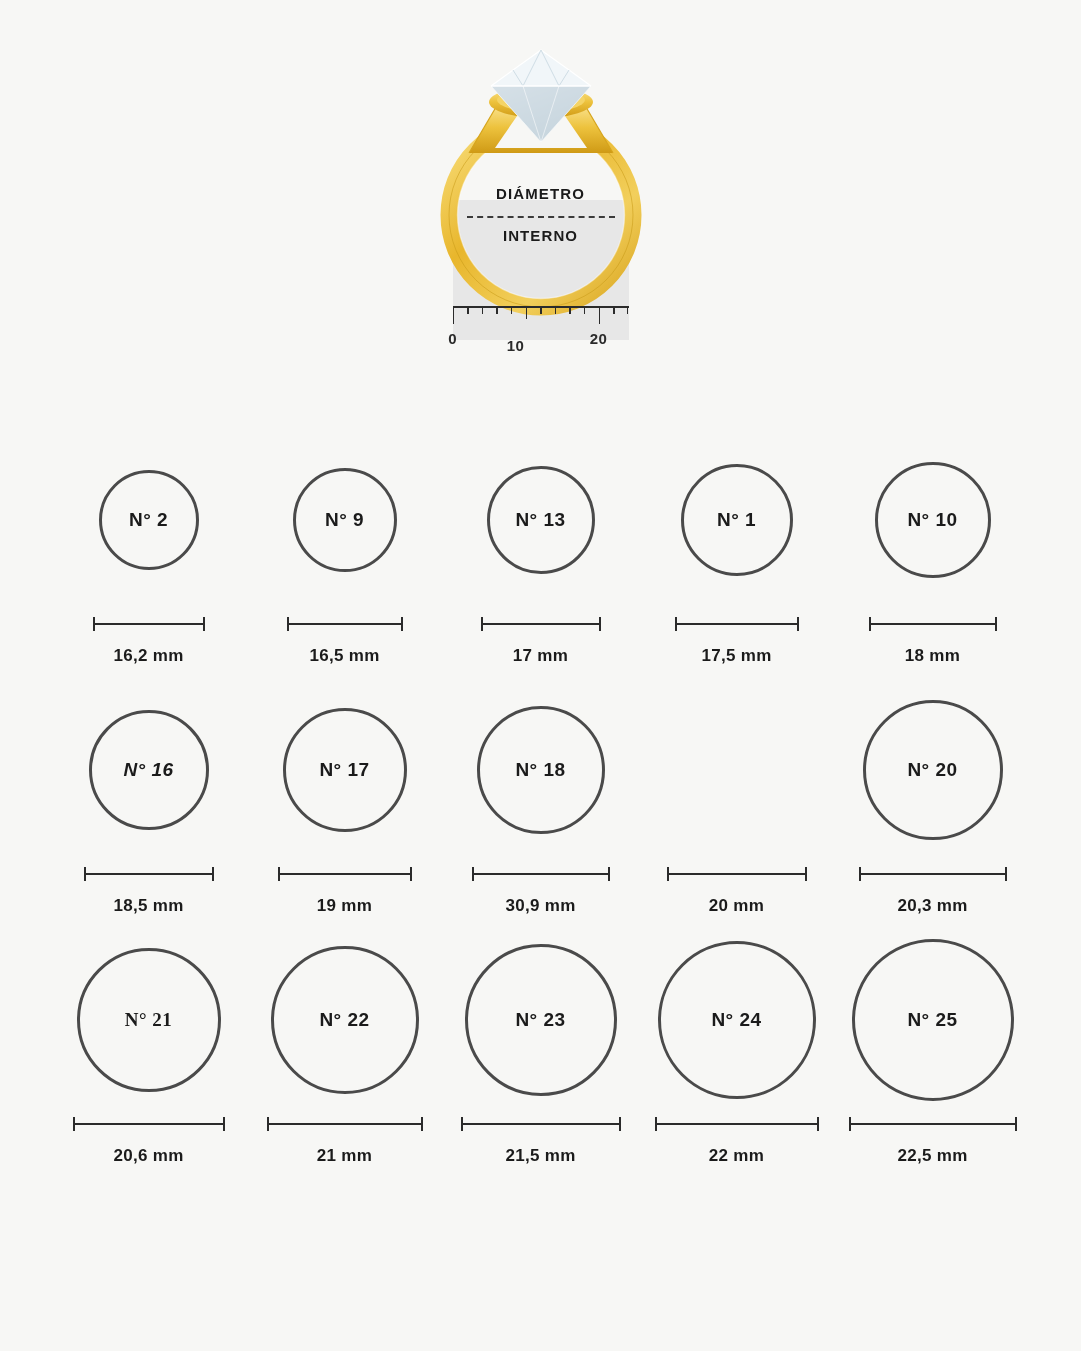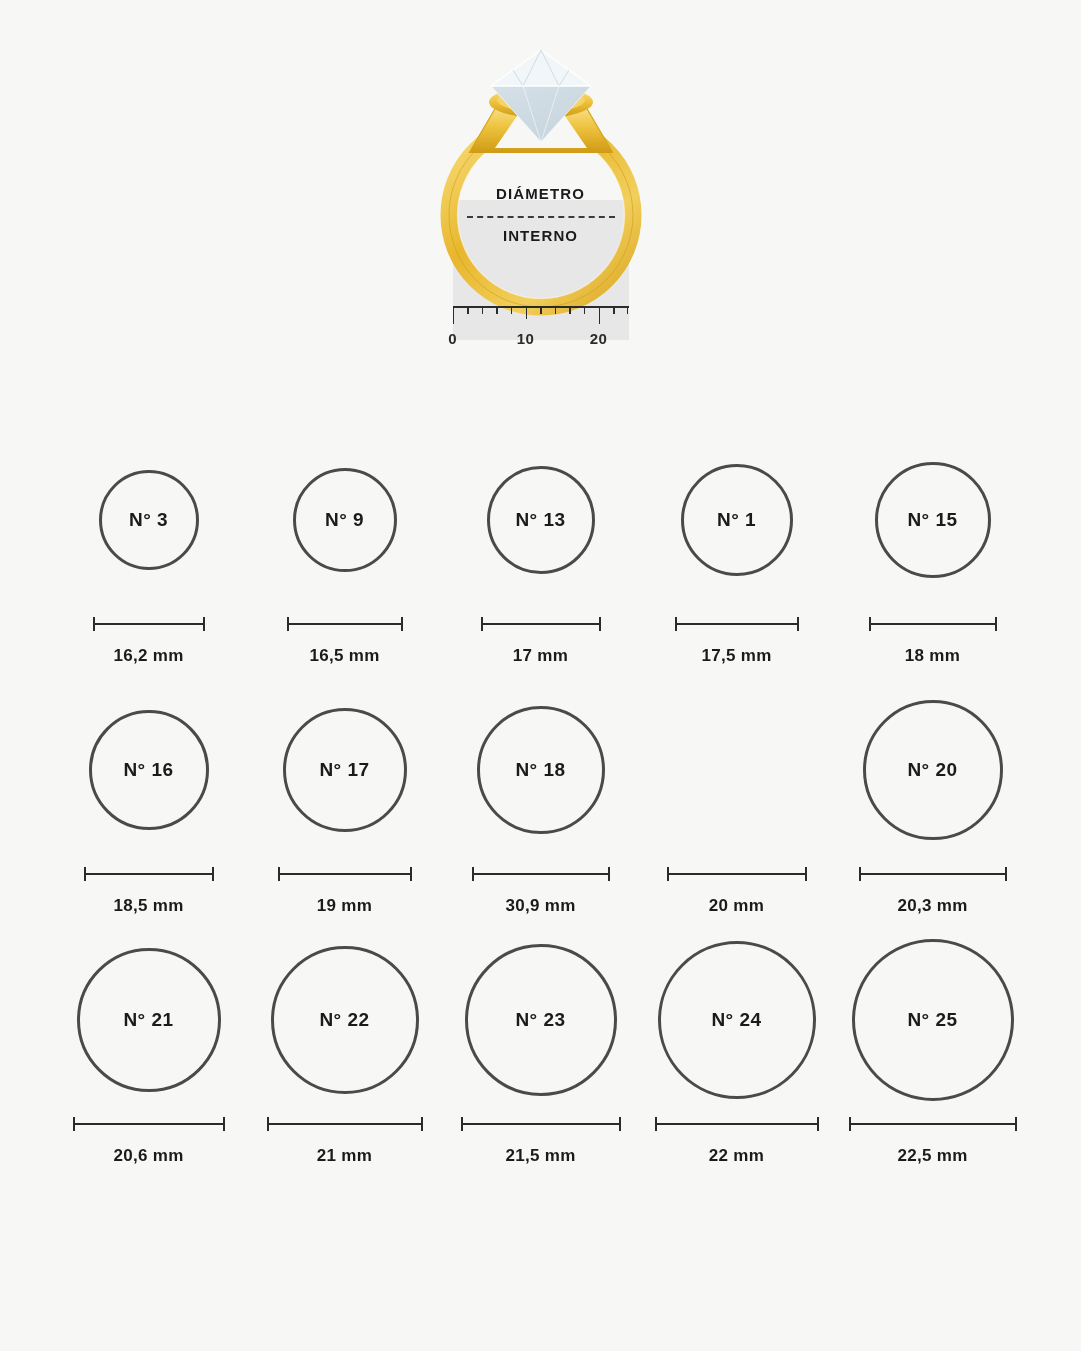--- a/index.html
+++ b/index.html
@@ -246,33 +246,33 @@
       <div class="tick small" style="left:102.2px;"></div>
       <div class="tick small" style="left:116.8px;"></div>
       <div class="tick small" style="left:131.4px;"></div>
       <div class="tick big" style="left:146px;"></div>
       <div class="tick small" style="left:160.6px;"></div>
       <div class="tick small" style="left:174px;"></div>
     </div>
 
     <div class="ruler-nums">
       <span style="left:0px;">0</span>
-      <span style="left:73px;">10</span>
+      <span style="left:63px;margin-top:7px;">10</span>
       <span style="left:146px;">20</span>
     </div>
 
   </div>
 </div>
 
 <div class="grid">
   <div class="row">
     <div class="cell">
       <div class="circle-wrap">
         <div class="circle" style="width:100px;height:100px;">
-          <span class="circle-label">N° 3</span>
+          <span class="circle-label">N° 2</span>
         </div>
       </div>
       <div class="measure" style="width:112px;">
         <div class="bar"></div>
         <div class="cap left"></div>
         <div class="cap right"></div>
       </div>
       <div class="mm">16,2 mm</div>
     </div>
     <div class="cell">
@@ -310,36 +310,36 @@
       <div class="measure" style="width:124px;">
         <div class="bar"></div>
         <div class="cap left"></div>
         <div class="cap right"></div>
       </div>
       <div class="mm">17,5 mm</div>
     </div>
     <div class="cell">
       <div class="circle-wrap">
         <div class="circle" style="width:116px;height:116px;">
-          <span class="circle-label">N° 15</span>
+          <span class="circle-label">N° 10</span>
         </div>
       </div>
       <div class="measure" style="width:128px;">
         <div class="bar"></div>
         <div class="cap left"></div>
         <div class="cap right"></div>
       </div>
       <div class="mm">18 mm</div>
     </div>
   </div>
 
   <div class="row">
     <div class="cell">
       <div class="circle-wrap">
-        <div class="circle" style="width:120px;height:120px;">
+        <div class="circle" style="width:120px;height:120px;font-style:italic;">
           <span class="circle-label">N° 16</span>
         </div>
       </div>
       <div class="measure" style="width:130px;">
         <div class="bar"></div>
         <div class="cap left"></div>
         <div class="cap right"></div>
       </div>
       <div class="mm">18,5 mm</div>
     </div>
@@ -388,21 +388,21 @@
         <div class="cap left"></div>
         <div class="cap right"></div>
       </div>
       <div class="mm">20,3 mm</div>
     </div>
   </div>
 
   <div class="row">
     <div class="cell">
       <div class="circle-wrap">
-        <div class="circle" style="width:144px;height:144px;">
+        <div class="circle" style="width:144px;height:144px;font-family:Liberation Serif, serif;">
           <span class="circle-label">N° 21</span>
         </div>
       </div>
       <div class="measure" style="width:152px;">
         <div class="bar"></div>
         <div class="cap left"></div>
         <div class="cap right"></div>
       </div>
       <div class="mm">20,6 mm</div>
     </div>

